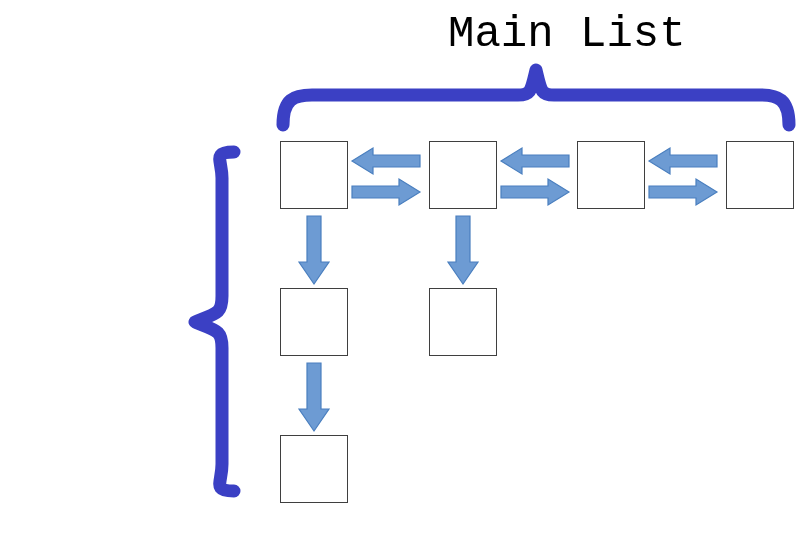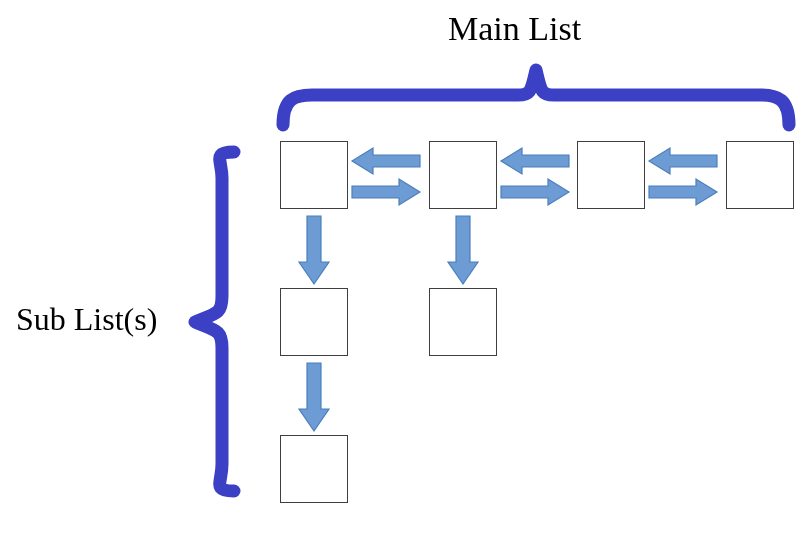--- a/index.html
+++ b/index.html
@@ -21,21 +21,22 @@
   .label {
     position: absolute;
     font-family: "Liberation Serif", serif;
     color: #000000;
     white-space: nowrap;
     line-height: 1;
   }
   #main-list-label {
     left: 448px;
     top: 12px;
-    font-size: 34px;
+    font-size: 44px;
+    font-family: Liberation Mono, monospace;
   }
   #sub-list-label {
     left: 16px;
     top: 303px;
     font-size: 32px;
   }
   .node-box {
     position: absolute;
     background: #ffffff;
     border: 1.6px solid #3f3f3f;
@@ -50,21 +51,20 @@
     overflow: visible;
   }
 </style>
 </head>
 <body>
 
 <div id="diagram-canvas">
 
   <div class="label" id="main-list-label">Main List</div>
 
-  <div class="label" id="sub-list-label">Sub List(s)</div>
 
   <svg class="svg-layer" id="brace-layer" viewBox="0 0 805 551">
 
     <path d="M 283 125
              C 283 99, 294 95, 312 95
              L 518 95
              C 531 95, 531 91, 536 70
              C 541 91, 541 95, 554 95
              L 760 95
              C 778 95, 789 99, 789 125" fill="none" stroke="#3b40c4" stroke-width="13" stroke-linecap="round" stroke-linejoin="round"></path>

